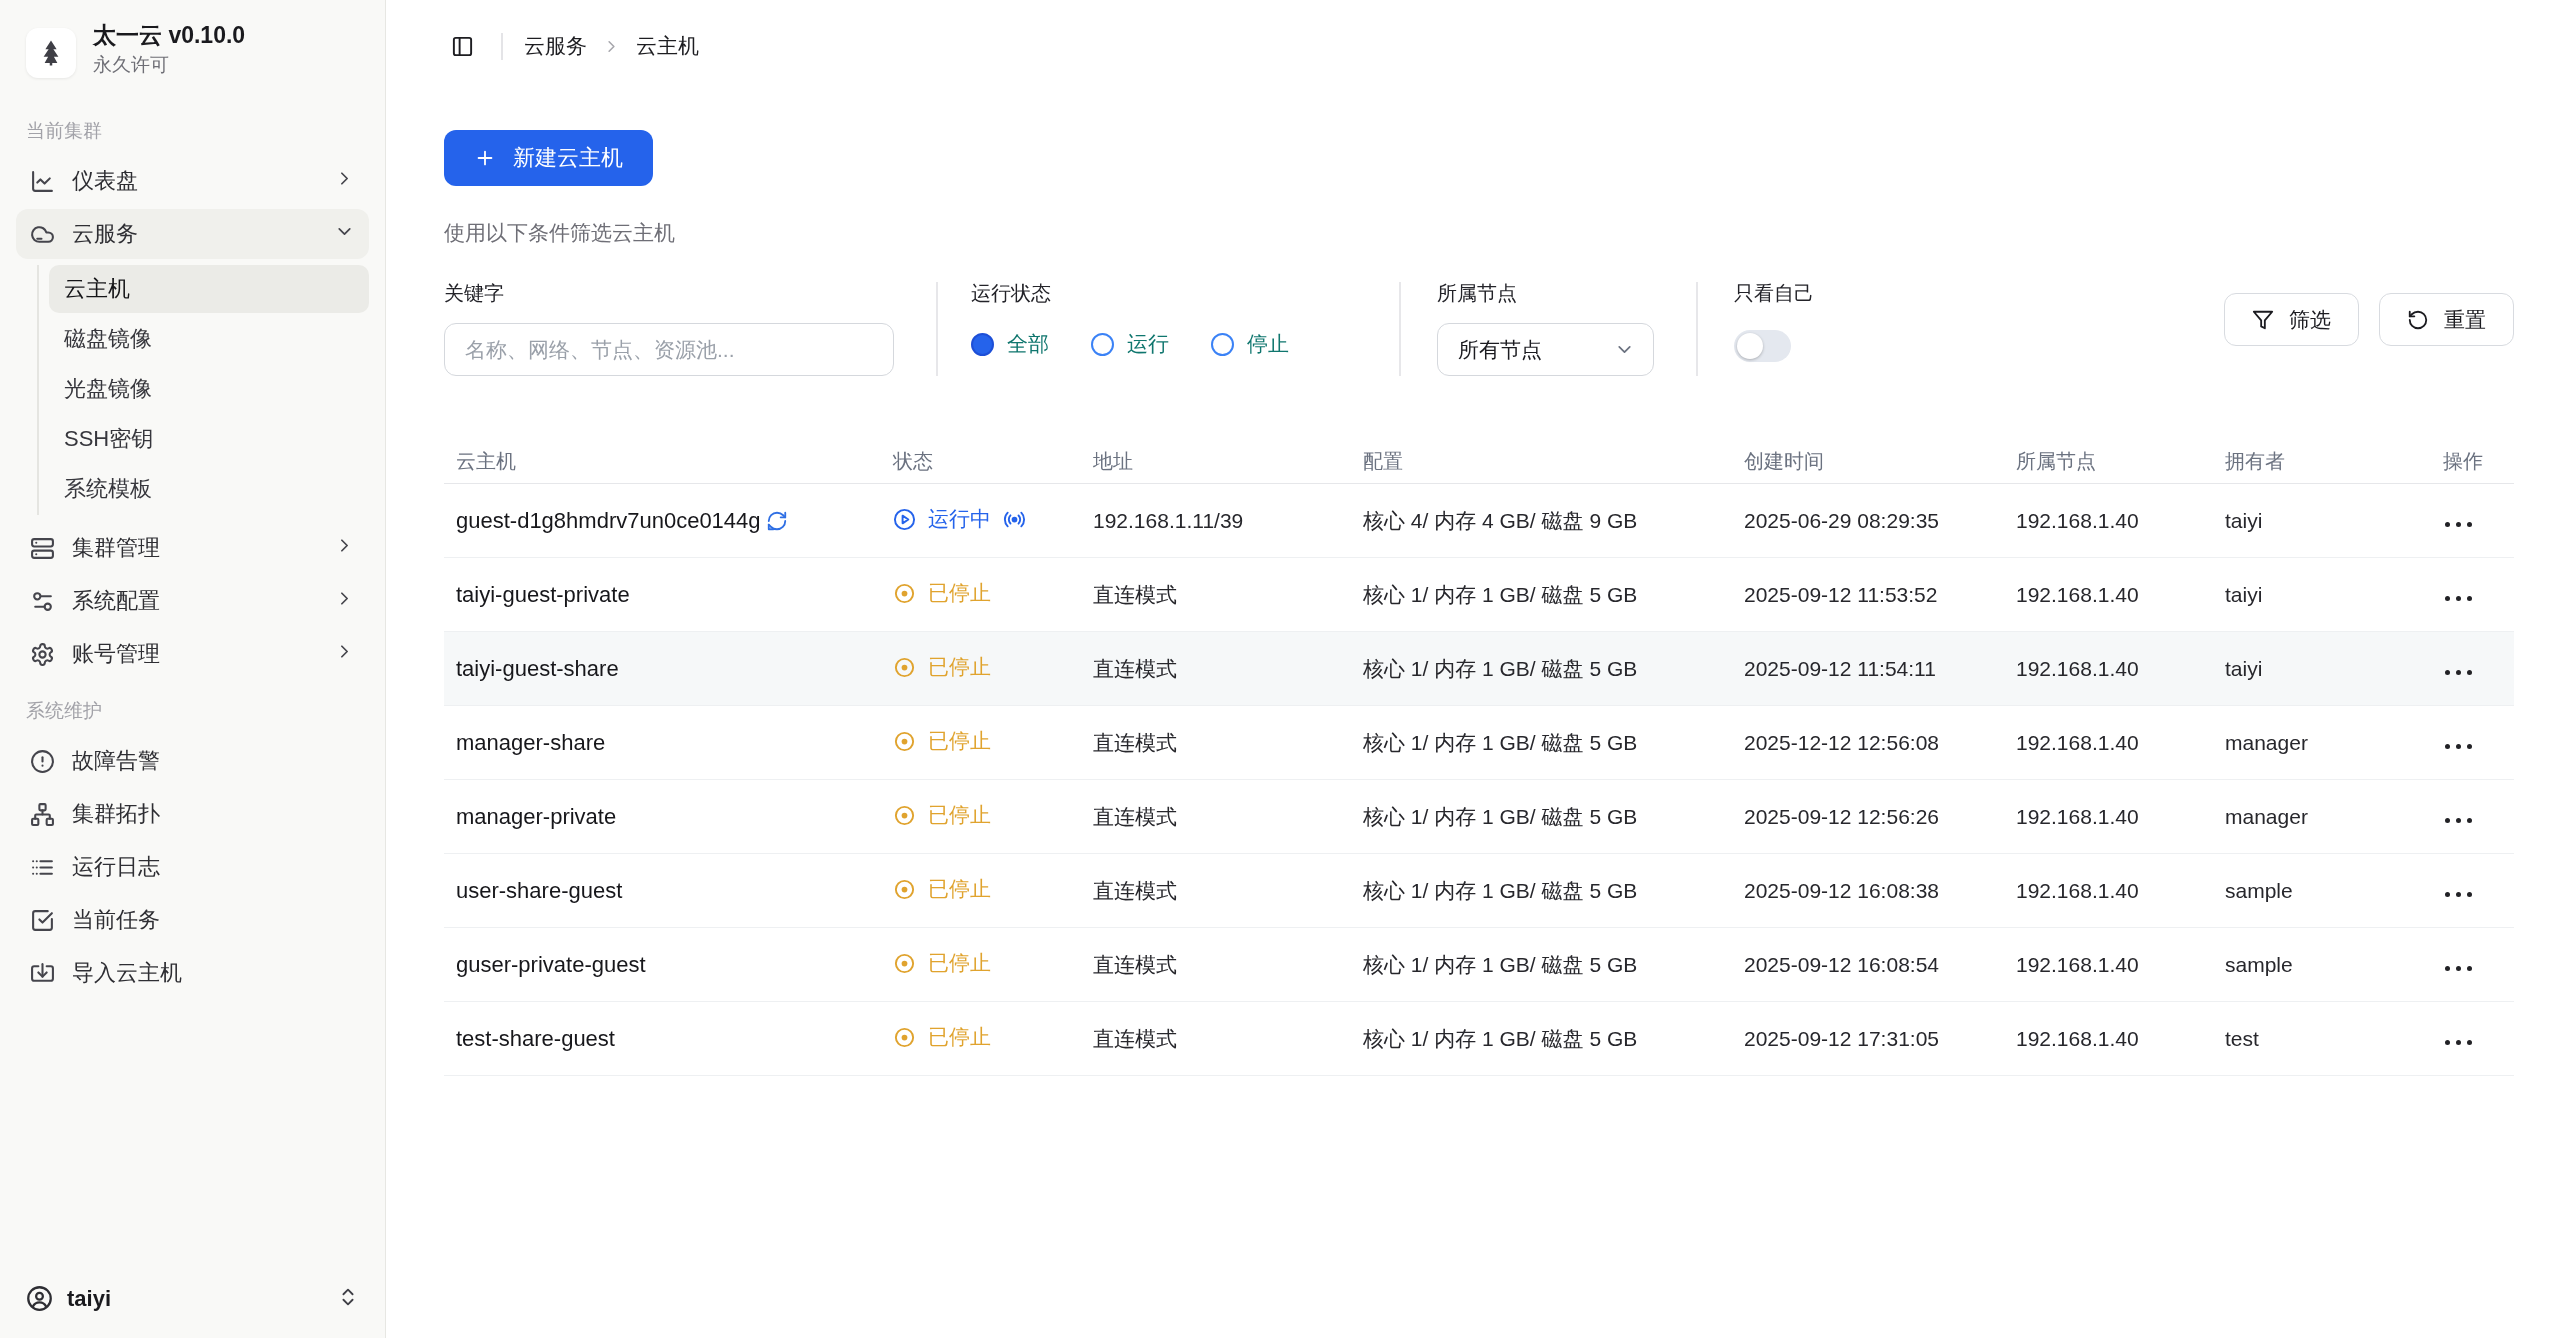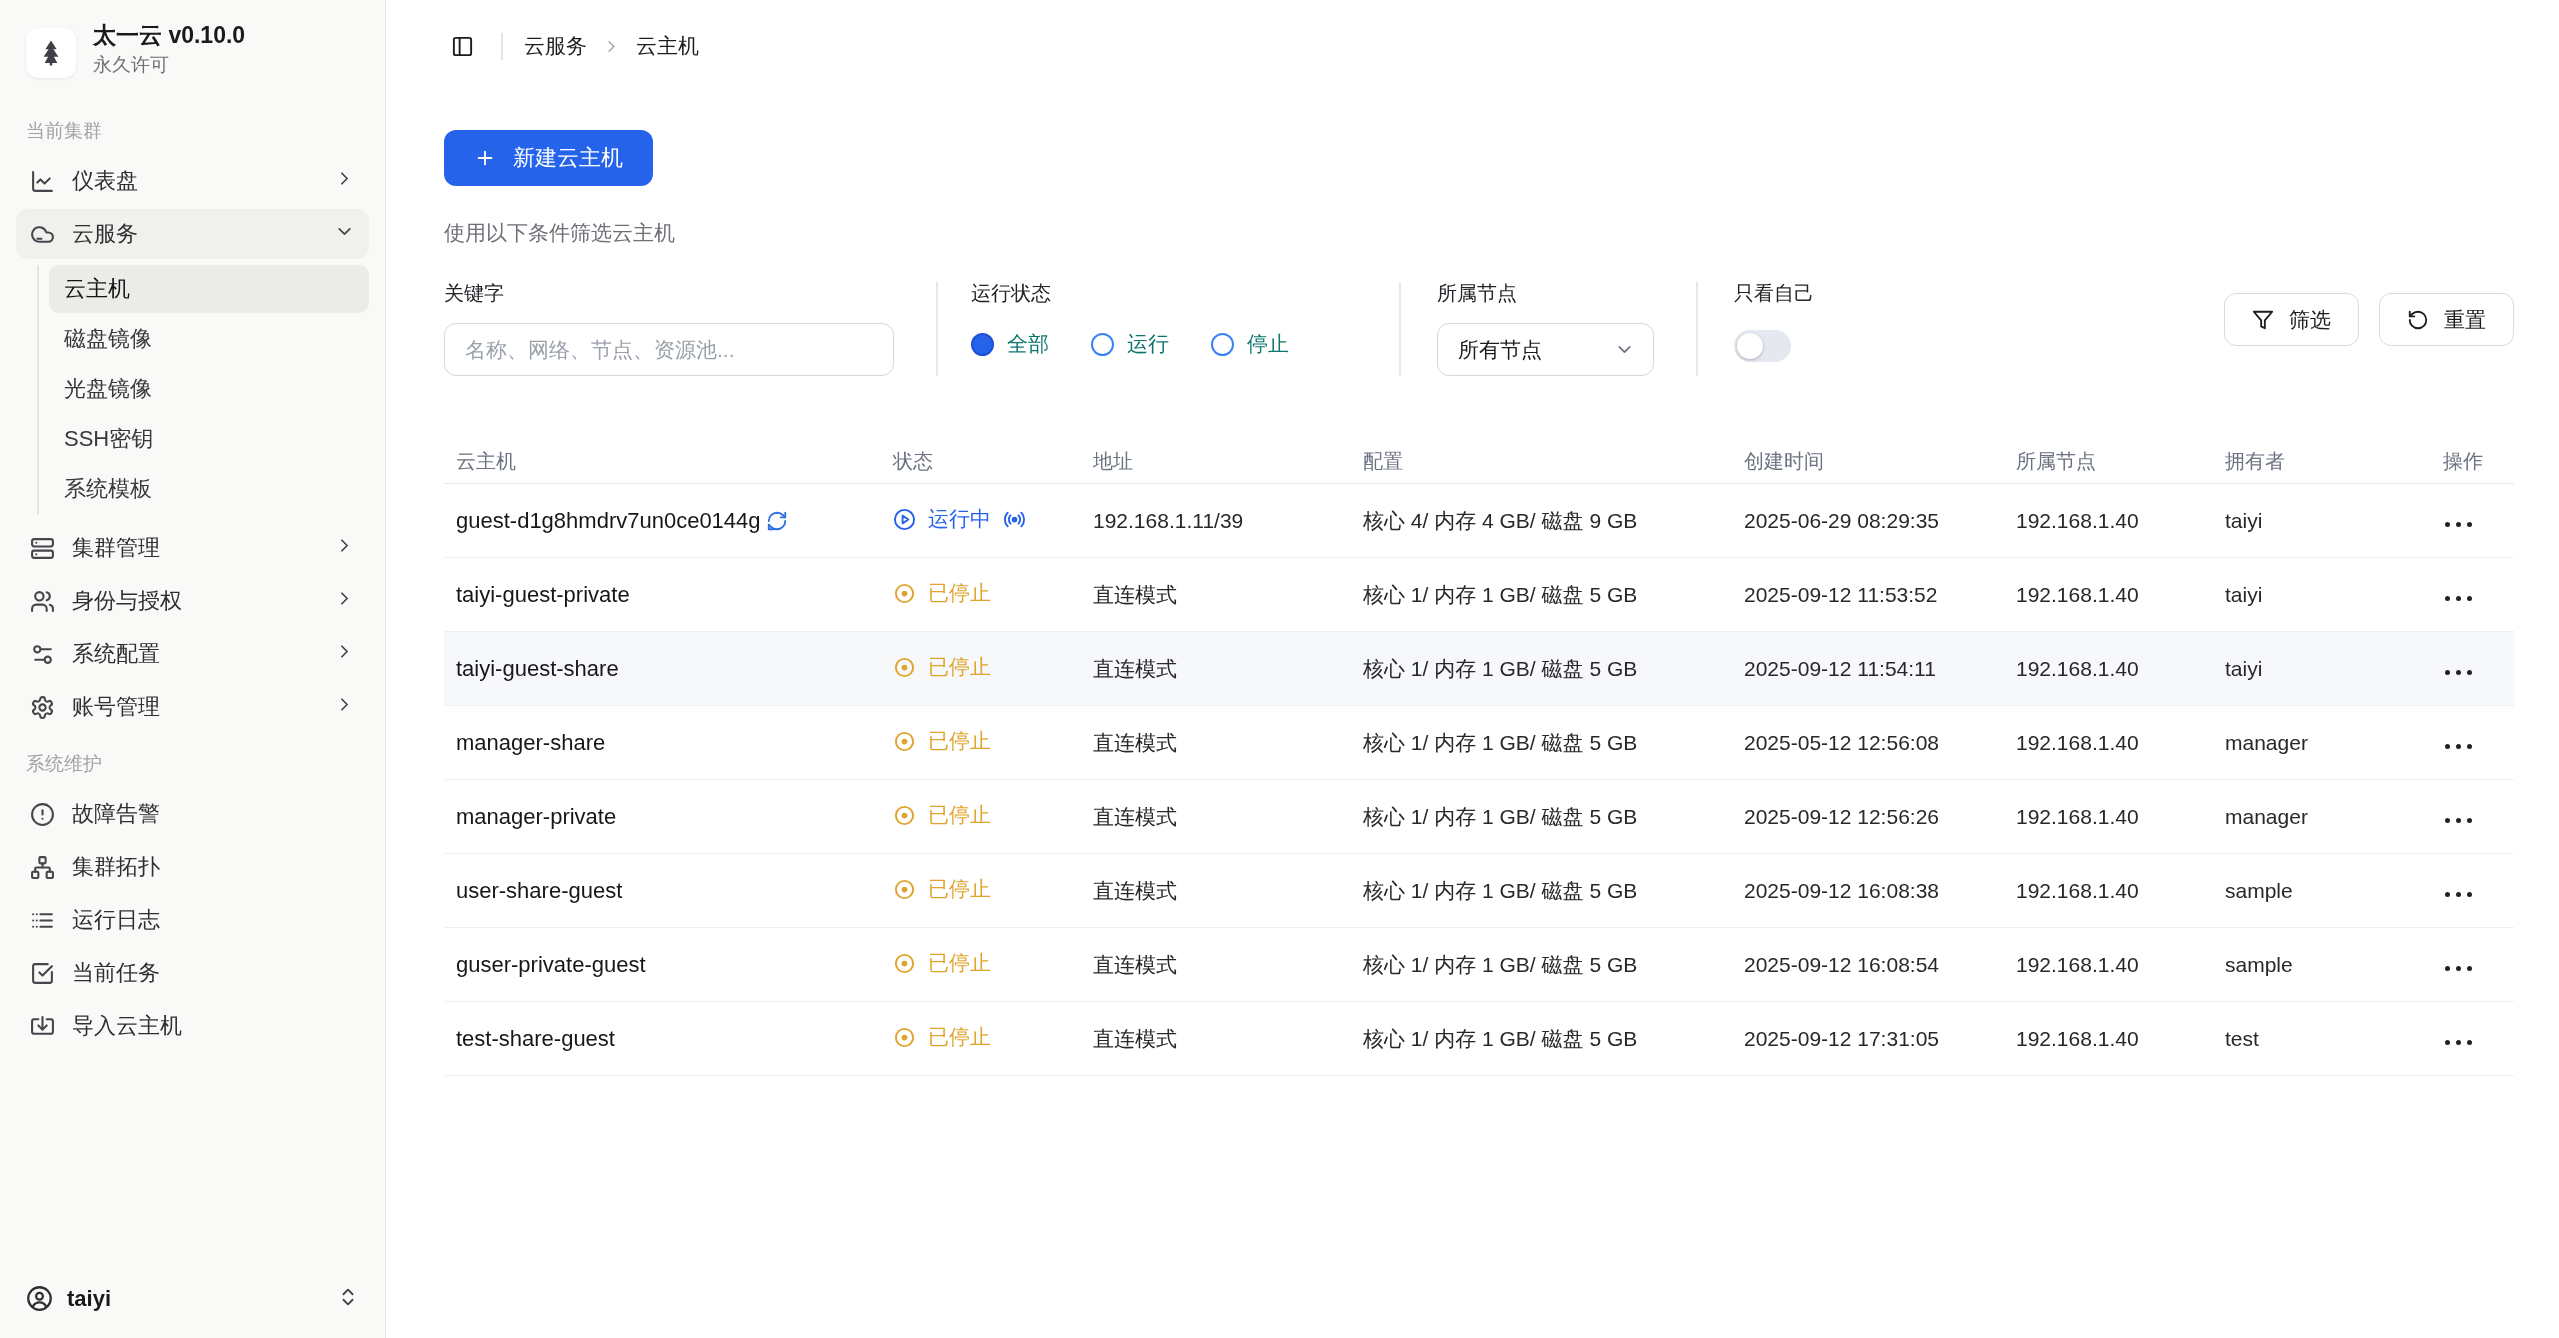--- a/index.html
+++ b/index.html
@@ -164,32 +164,20 @@
         <rect x="2" y="3" width="20" height="7" rx="2"></rect>
         <rect x="2" y="14" width="20" height="7" rx="2"></rect>
         <path d="M6 6.5h.01M6 17.5h.01"></path>
       </svg>
     <span>集群管理</span>
     <span class="chev"><svg viewBox="0 0 24 24" fill="none" stroke="currentColor" stroke-width="2" stroke-linecap="round" stroke-linejoin="round">
           <path d="m9 18 6-6-6-6"></path>
         </svg></span>
   </div>
 
-  <div class="nav-item">
-    <svg viewBox="0 0 24 24" fill="none" stroke="currentColor" stroke-width="2" stroke-linecap="round" stroke-linejoin="round">
-        <path d="M16 21v-2a4 4 0 0 0-4-4H6a4 4 0 0 0-4 4v2"></path>
-        <circle cx="9" cy="7" r="4"></circle>
-        <path d="M22 21v-2a4 4 0 0 0-3-3.87"></path>
-        <path d="M16 3.13a4 4 0 0 1 0 7.75"></path>
-      </svg>
-    <span>身份与授权</span>
-    <span class="chev"><svg viewBox="0 0 24 24" fill="none" stroke="currentColor" stroke-width="2" stroke-linecap="round" stroke-linejoin="round">
-          <path d="m9 18 6-6-6-6"></path>
-        </svg></span>
-  </div>
 
   <div class="nav-item">
     <svg viewBox="0 0 24 24" fill="none" stroke="currentColor" stroke-width="2" stroke-linecap="round" stroke-linejoin="round">
         <path d="M20 7h-9"></path>
         <path d="M14 17H5"></path>
         <circle cx="17" cy="17" r="3"></circle>
         <circle cx="7" cy="7" r="3"></circle>
       </svg>
     <span>系统配置</span>
     <span class="chev"><svg viewBox="0 0 24 24" fill="none" stroke="currentColor" stroke-width="2" stroke-linecap="round" stroke-linejoin="round">
@@ -452,21 +440,21 @@
         <div class="td name">manager-share</div>
         <div class="td"><span class="status stopped">
           <svg viewBox="0 0 24 24" fill="none" stroke="currentColor" stroke-width="2">
                 <circle cx="12" cy="12" r="9"></circle>
                 <circle cx="12" cy="12" r="3" fill="currentColor" stroke="none"></circle>
               </svg>
           <span>已停止</span>
             </span></div>
         <div class="td">直连模式</div>
         <div class="td">核心 1/ 内存 1 GB/ 磁盘 5 GB</div>
-        <div class="td">2025-05-12 12:56:08</div>
+        <div class="td">2025-12-12 12:56:08</div>
         <div class="td">192.168.1.40</div>
         <div class="td">manager</div>
         <div class="td"><span class="dots">
               <i></i>
               <i></i>
               <i></i>
             </span></div>
       </div>
 
       <div class="tgrid trow">

